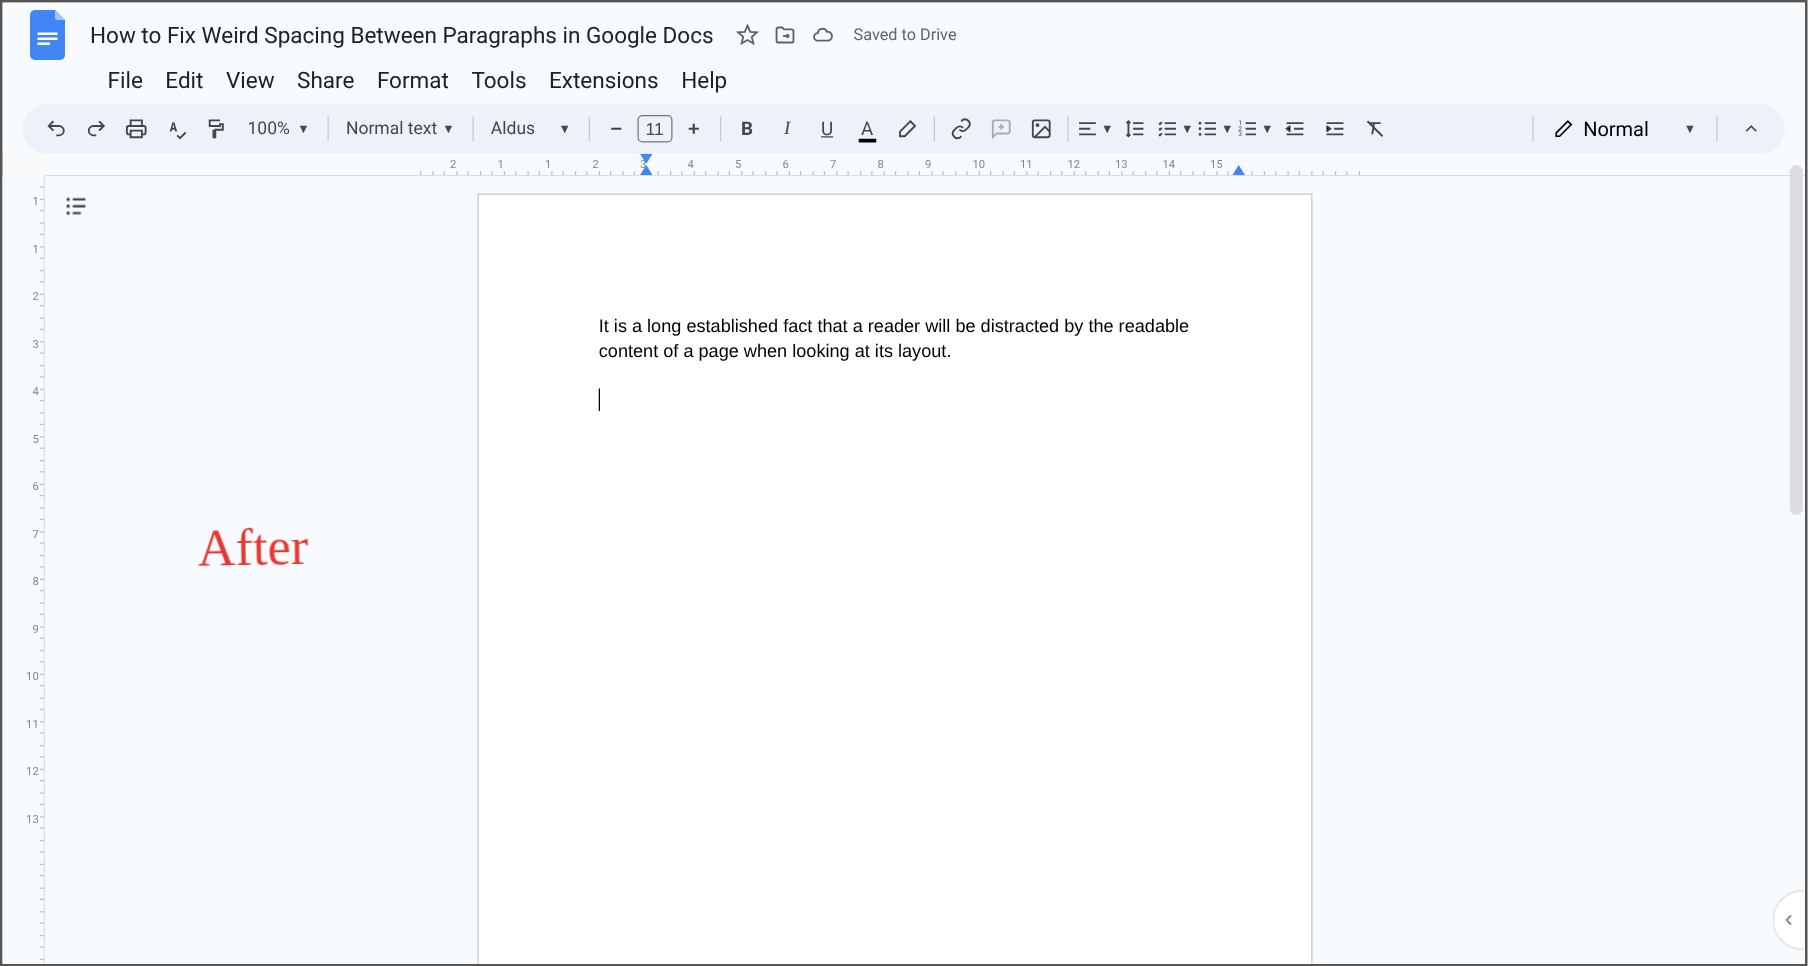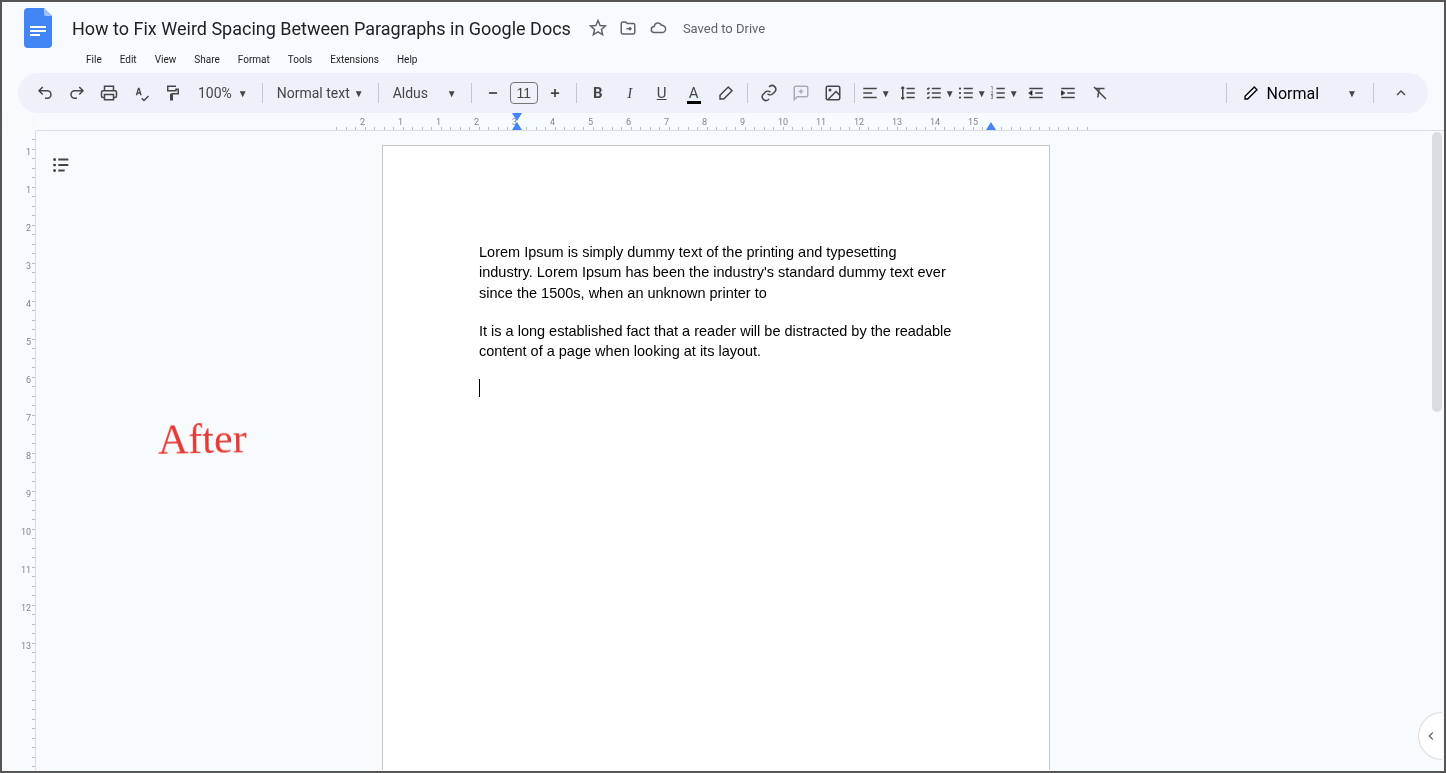--- a/index.html
+++ b/index.html
@@ -10,21 +10,21 @@
 .docs-logo svg { width: 32px; height: 40px; }
 .doc-title { font-size: 18px; color: #202124; padding: 2px 6px; }
 .title-icons { display: flex; gap: 12px; align-items: center; margin-left: 4px; }
 .title-icons .ico { color: #5f6368; display: flex; align-items: center; }
 .saved-text { color: #5f6368; font-size: 13px; margin-left: 4px; }
 .header-right { margin-left: auto; display: flex; align-items: center; gap: 12px; }
 .icon-btn { width: 40px; height: 40px; display: flex; align-items: center; justify-content: center; color: #444746; border-radius: 50%; }
 .share-btn { background: #c2e7ff; color: #001d35; border-radius: 40px; height: 40px; padding: 0 20px; display: flex; align-items: center; gap: 8px; font-size: 14px; font-weight: 500; }
 .avatar { width: 32px; height: 32px; border-radius: 50%; background: #ddd; display: flex; align-items: center; justify-content: center; font-size: 16px; overflow:hidden;}
 .avatar svg{width:32px;height:32px;}
-.menubar { display: flex; gap: 2px; padding: 2px 48px 4px 60px; font-size: 10px; color: #202124; }
+.menubar { display: flex; gap: 2px; padding: 2px 48px 4px 60px; font-size: 18px; color: #202124; }
 .menubar div { padding: 4px 8px; border-radius: 4px; }
 .toolbar-wrap { padding: 0 16px 0 16px; background: #f8fbfd; }
 .toolbar { background: #edf2fa; border-radius: 24px; height: 40px; display: flex; align-items: center; padding: 0 12px; gap: 2px; }
 .tb-btn { min-width: 30px; height: 30px; display: flex; align-items: center; justify-content: center; color: #444746; border-radius: 4px; font-size: 14px; }
 .tb-sep { width: 1px; height: 20px; background: #c7c7c7; margin: 0 4px; }
 .tb-dropdown { display: flex; align-items: center; padding: 0 8px; gap: 4px; font-size: 14px; color: #444746; }
 .font-size-input { width: 28px; height: 22px; border: 1px solid #747775; border-radius: 4px; text-align: center; font-size: 14px; background: transparent; color: #444746; }
 .tb-spacer { flex: 1; }
 .editing-btn { display: flex; align-items: center; gap: 8px; padding: 0 10px; }
 .collapse-btn { margin-left: 6px; }
@@ -454,21 +454,20 @@
         <span style="position:absolute;right:0;top:587px;width:3px;height:1px;background:#bbb"></span>
         <span style="position:absolute;right:0;top:596.5px;width:3px;height:1px;background:#bbb"></span>
         <span style="position:absolute;right:0;top:606px;width:3px;height:1px;background:#bbb"></span>
         <span style="position:absolute;right:0;top:615.5px;width:3px;height:1px;background:#bbb"></span>
         <span style="position:absolute;right:0;top:625px;width:3px;height:1px;background:#bbb"></span>
       </div>
   </div>
   <div class="canvas">
     <div class="annotation" style="position: fixed;">After</div>
     <div class="page">
-      <p>Lorem Ipsum is simply dummy text of the printing and typesetting industry. Lorem Ipsum has been the industry's standard dummy text ever since the 1500s, when an unknown printer to</p>
       <p>It is a long established fact that a reader will be distracted by the readable content of a page when looking at its layout.</p>
       <p><span class="cursor"></span></p>
     </div>
   </div>
 </div>
 
 <div class="scroll-thumb"></div>
 
 <div class="side-tab">
     <svg width="14" height="14" viewBox="0 0 24 24">

